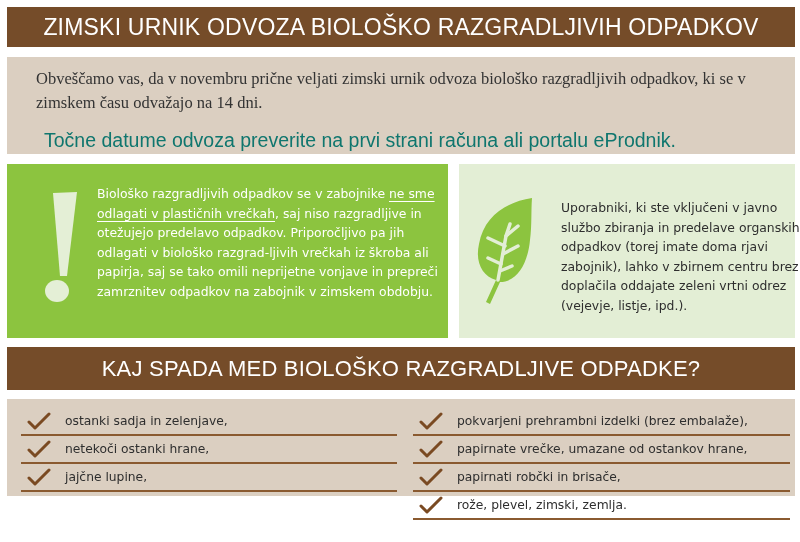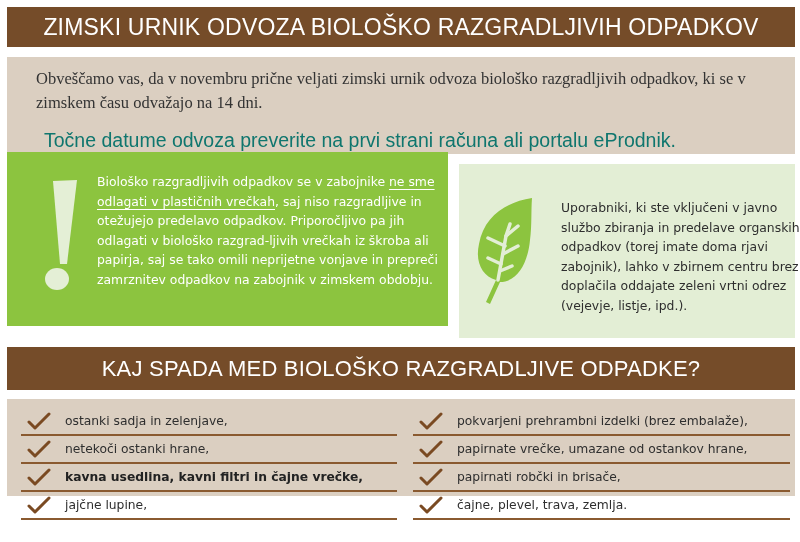--- a/index.html
+++ b/index.html
@@ -25,21 +25,21 @@
   #info-p1 {
     position: absolute; left: 29px; top: 10px; width: 740px;
     font-size: 16.5px; line-height: 24px; margin: 0; font-family: Liberation Serif, serif;
   }
   #info-p2 {
     position: absolute; left: 29px; top: 62px; width: 760px;
     font-size: 19.5px; line-height: 26px; margin: 8px; color: #0f766e;
   }
 
   #warn-box {
-    position: absolute; left: 7px; top: 152px; width: 441px; height: 174px;
+    position: absolute; left: 7px; top: 164px; width: 441px; height: 174px;
     background: #8cc43f;
   }
   #warn-icon { position: absolute; left: 30px; top: 28px; width: 40px; height: 112px; }
   #warn-text {
     position: absolute; left: 90px; top: 20px; width: 350px;
     color: #ffffff; font-size: 12.4px; line-height: 19.6px; margin: 0;
   }
   #warn-text .u { text-decoration: underline; text-underline-offset: 3px; }
 
   #leaf-box {
@@ -111,26 +111,20 @@
     <div class="row">
       <svg class="check" viewBox="0 0 24 18">
           <path d="M2 10 L8 16 L22 2" stroke="#7a4a22" stroke-width="3" fill="none" stroke-linecap="round" stroke-linejoin="round"></path>
         </svg>
       <span class="label">netekoči ostanki hrane,</span>
     </div>
     <div class="row">
       <svg class="check" viewBox="0 0 24 18">
           <path d="M2 10 L8 16 L22 2" stroke="#7a4a22" stroke-width="3" fill="none" stroke-linecap="round" stroke-linejoin="round"></path>
         </svg>
-      <span class="label bold">kavna usedlina, kavni filtri in čajne vrečke,</span>
-    </div>
-    <div class="row">
-      <svg class="check" viewBox="0 0 24 18">
-          <path d="M2 10 L8 16 L22 2" stroke="#7a4a22" stroke-width="3" fill="none" stroke-linecap="round" stroke-linejoin="round"></path>
-        </svg>
       <span class="label">jajčne lupine,</span>
     </div>
   </div>
   <div id="col-right" class="col">
     <div class="row">
       <svg class="check" viewBox="0 0 24 18">
           <path d="M2 10 L8 16 L22 2" stroke="#7a4a22" stroke-width="3" fill="none" stroke-linecap="round" stroke-linejoin="round"></path>
         </svg>
       <span class="label">pokvarjeni prehrambni izdelki (brez embalaže),</span>
     </div>
@@ -143,16 +137,16 @@
     <div class="row">
       <svg class="check" viewBox="0 0 24 18">
           <path d="M2 10 L8 16 L22 2" stroke="#7a4a22" stroke-width="3" fill="none" stroke-linecap="round" stroke-linejoin="round"></path>
         </svg>
       <span class="label">papirnati robčki in brisače,</span>
     </div>
     <div class="row">
       <svg class="check" viewBox="0 0 24 18">
           <path d="M2 10 L8 16 L22 2" stroke="#7a4a22" stroke-width="3" fill="none" stroke-linecap="round" stroke-linejoin="round"></path>
         </svg>
-      <span class="label">čajne, plevel, trava, zemlja.</span>
+      <span class="label">rože, plevel, zimski, zemlja.</span>
     </div>
   </div>
 </div>
 
 </body></html>

